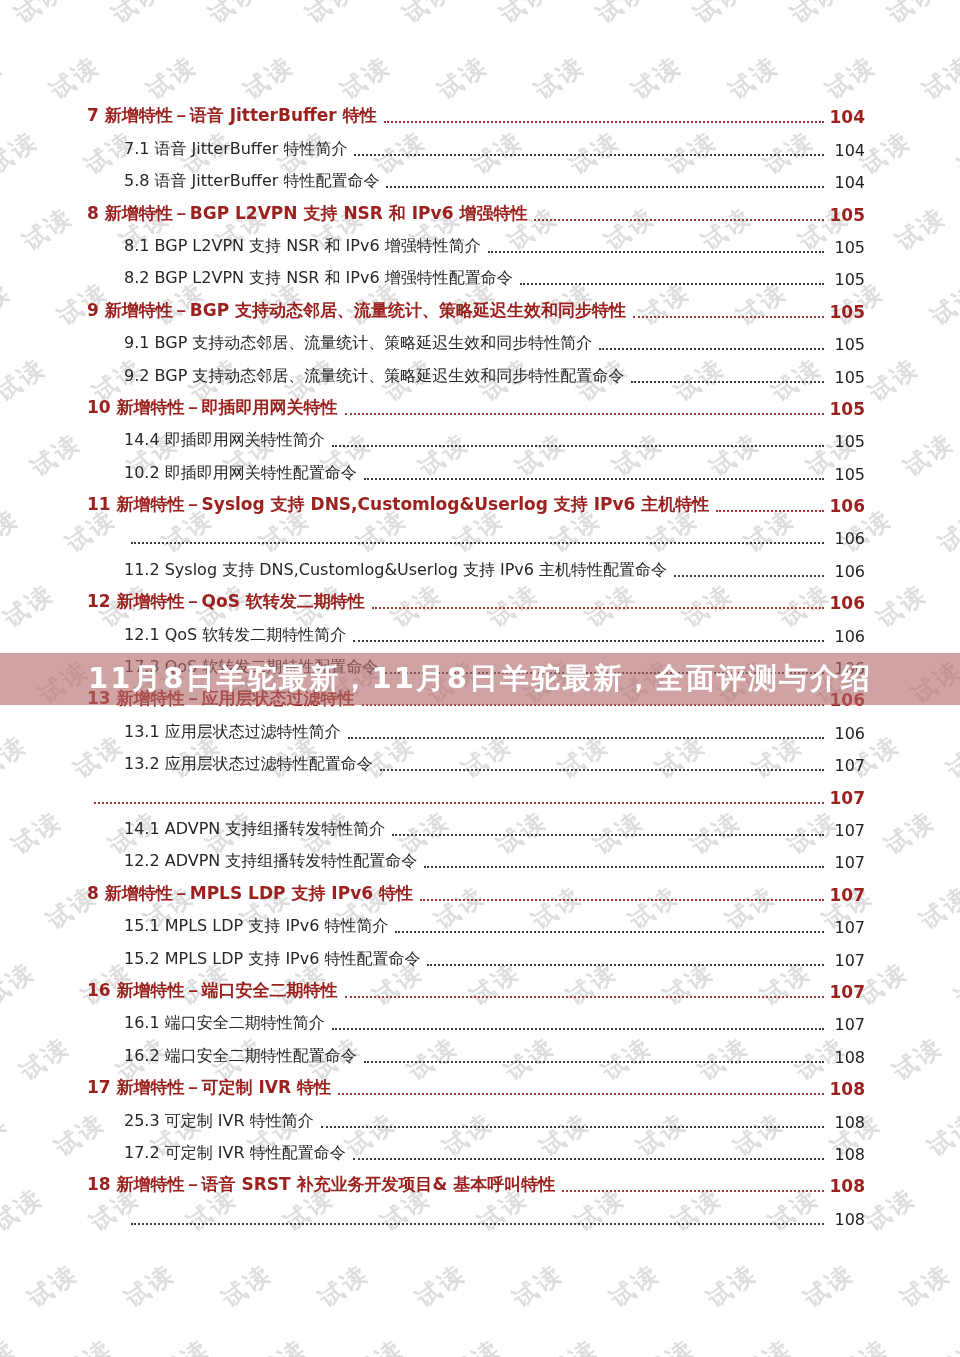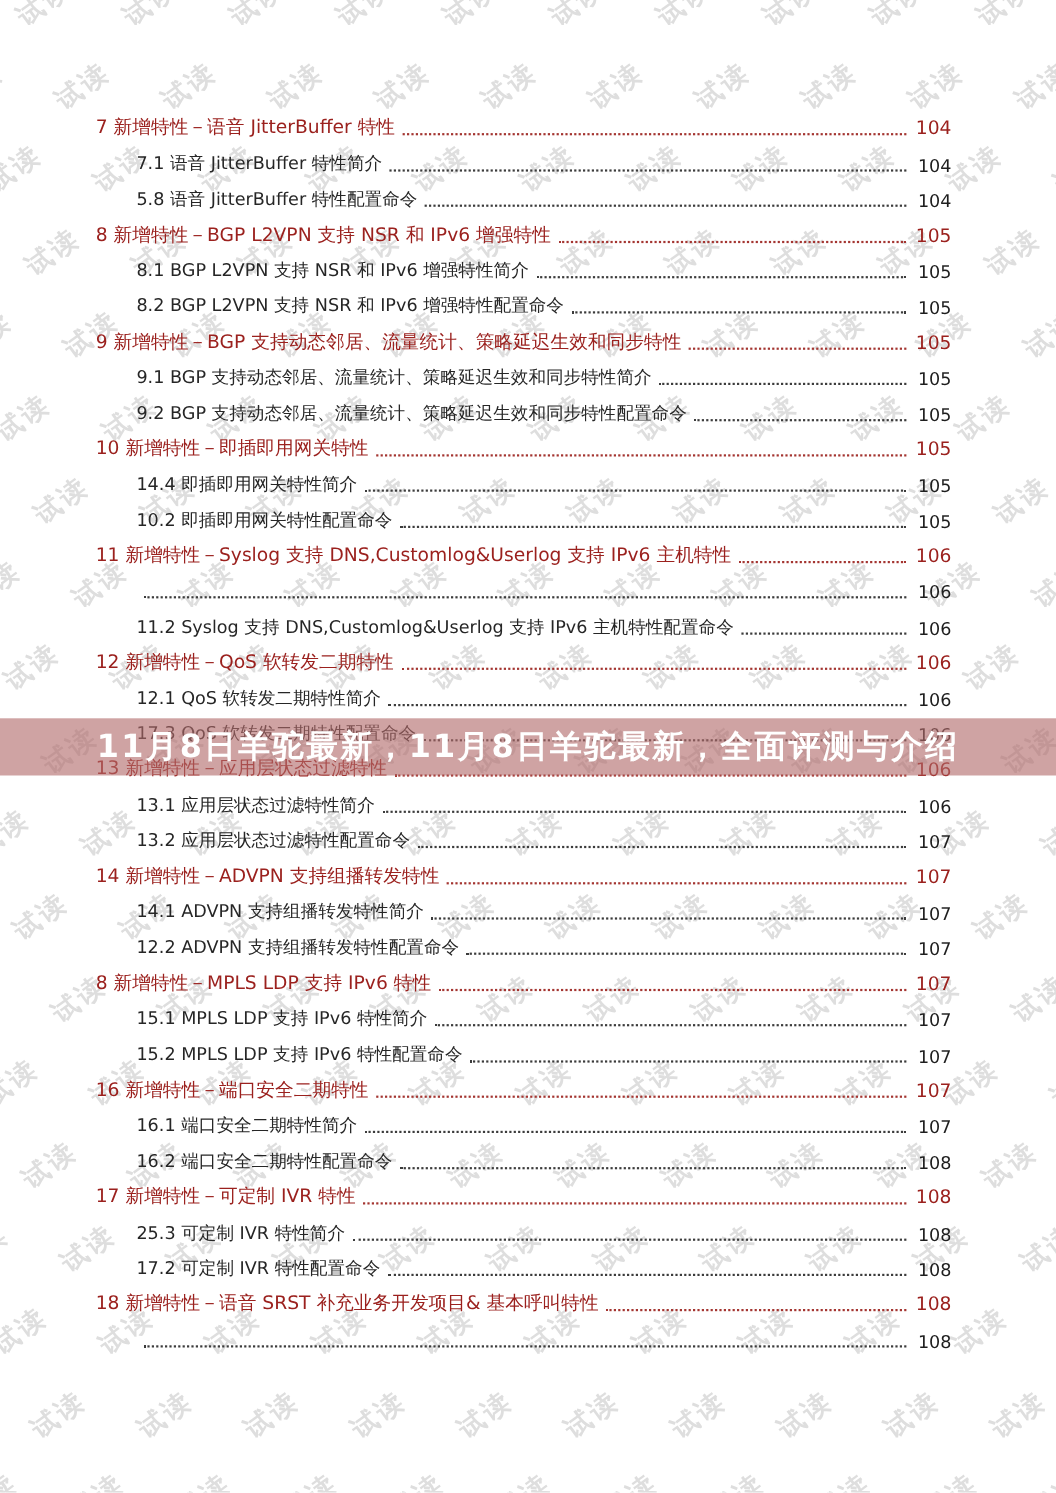--- a/index.html
+++ b/index.html
@@ -20,21 +20,21 @@
     display:flex; align-items:flex-end; height:32.4px;
     box-sizing:border-box; padding-bottom:5px;
   }
   .toc-label { white-space:nowrap; }
   .toc-leader {
     flex:1 1 auto; min-width:16px;
     border-bottom:2px dotted #3c3c3c;
     margin:0 5px 4px 7px;
   }
   .toc-page { min-width:36px; text-align:right; white-space:nowrap; }
-  .lvl1 { color:#9b211e; font-weight:normal; font-size:17px; }
+  .lvl1 { color:#9b211e; font-weight:bold; font-size:17px; }
   .lvl1 .toc-leader { border-bottom-color:#a43531; }
   .lvl1 .toc-page { color:#9b211e; }
   .lvl2 { color:#262626; font-size:16px; padding-left:37px; }
   .lvl2 .toc-leader { border-bottom-color:#3c3c3c; }
   .lvl2 .toc-page { color:#1e1e1e; }
   
   .banner {
     position:absolute; left:0; top:653px; width:960px; height:52px; z-index:2;
     background:rgba(177,106,106,0.62);
     display:flex; align-items:center; justify-content:center;
@@ -356,21 +356,20 @@
         <span class="toc-label">13.1 应用层状态过滤特性简介</span>
         <span class="toc-leader"></span>
         <span class="toc-page">106</span>
       </div>
       <div class="toc-row lvl2">
         <span class="toc-label">13.2 应用层状态过滤特性配置命令</span>
         <span class="toc-leader"></span>
         <span class="toc-page">107</span>
       </div>
       <div class="toc-row lvl1">
-        <span class="toc-label">14 新增特性－ADVPN 支持组播转发特性</span>
         <span class="toc-leader"></span>
         <span class="toc-page">107</span>
       </div>
       <div class="toc-row lvl2">
         <span class="toc-label">14.1 ADVPN 支持组播转发特性简介</span>
         <span class="toc-leader"></span>
         <span class="toc-page">107</span>
       </div>
       <div class="toc-row lvl2">
         <span class="toc-label">12.2 ADVPN 支持组播转发特性配置命令</span>

